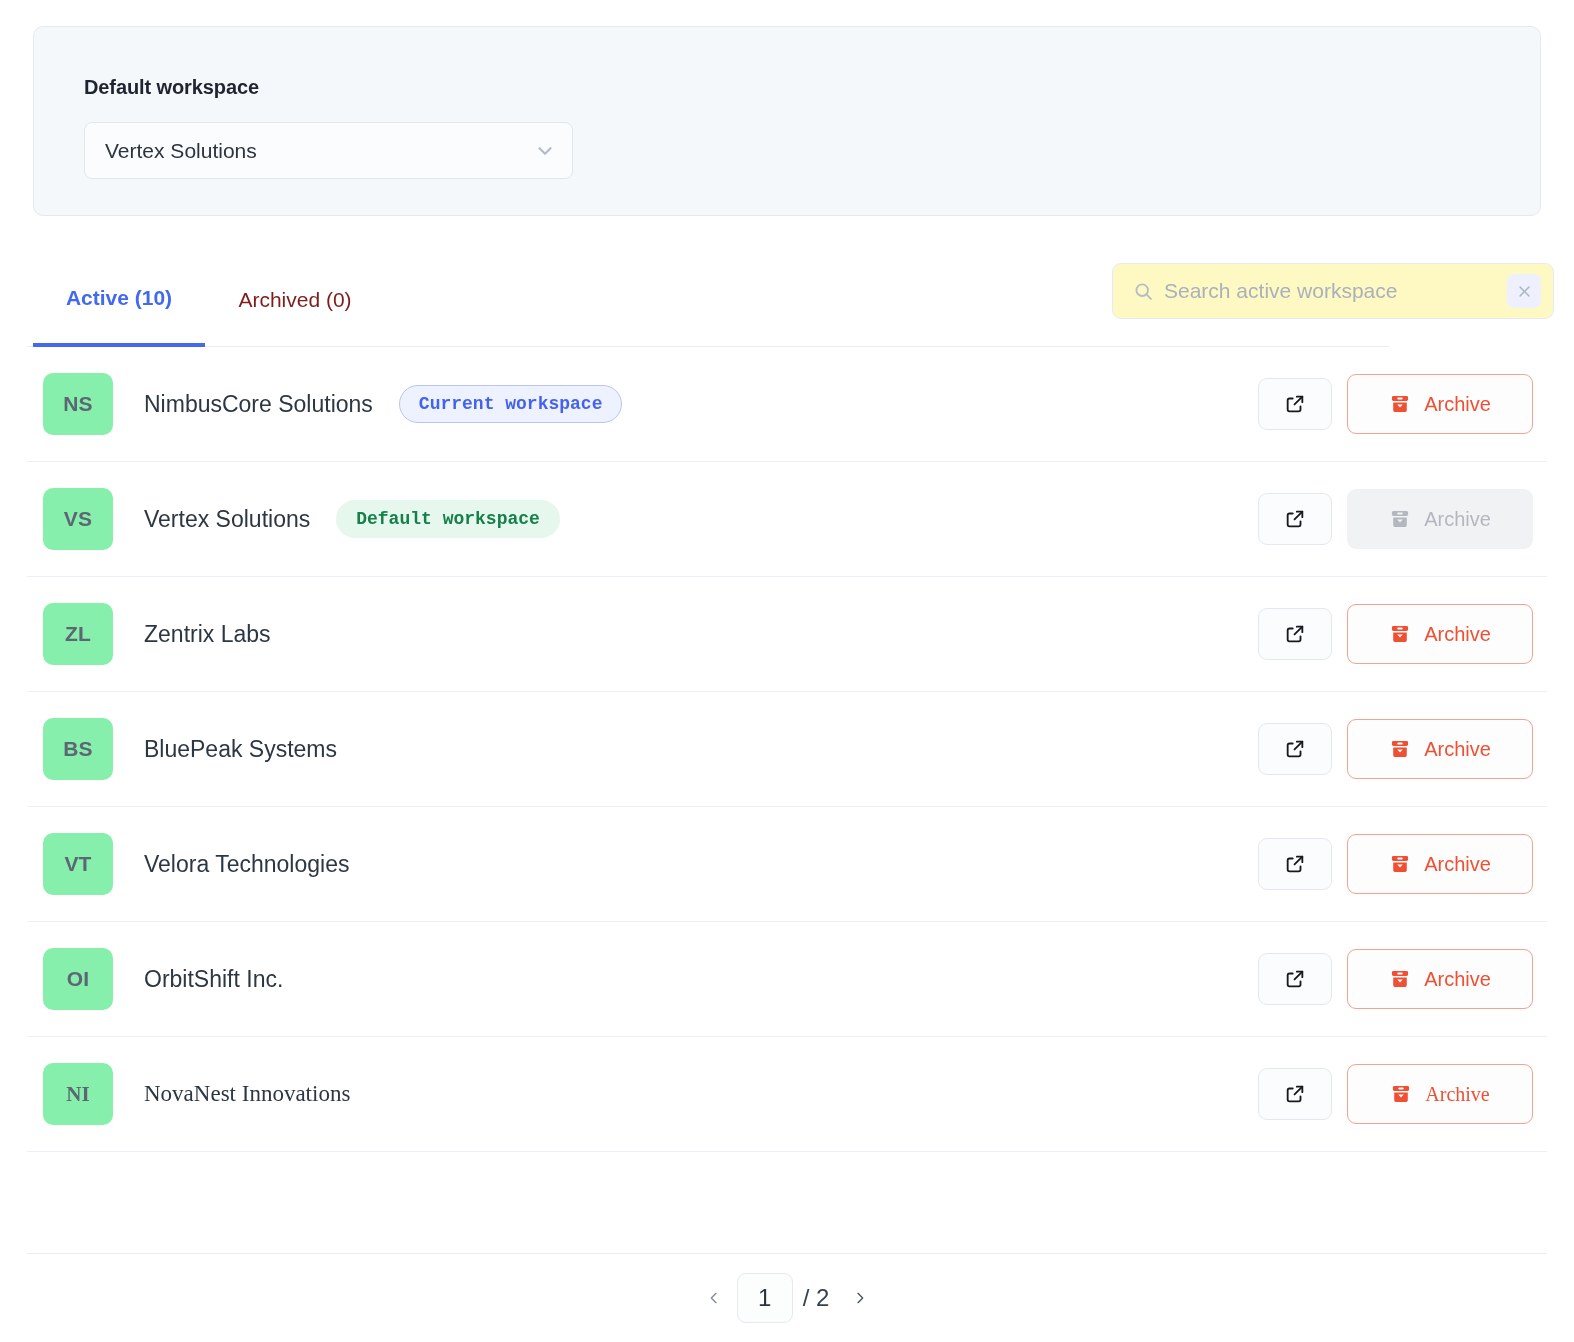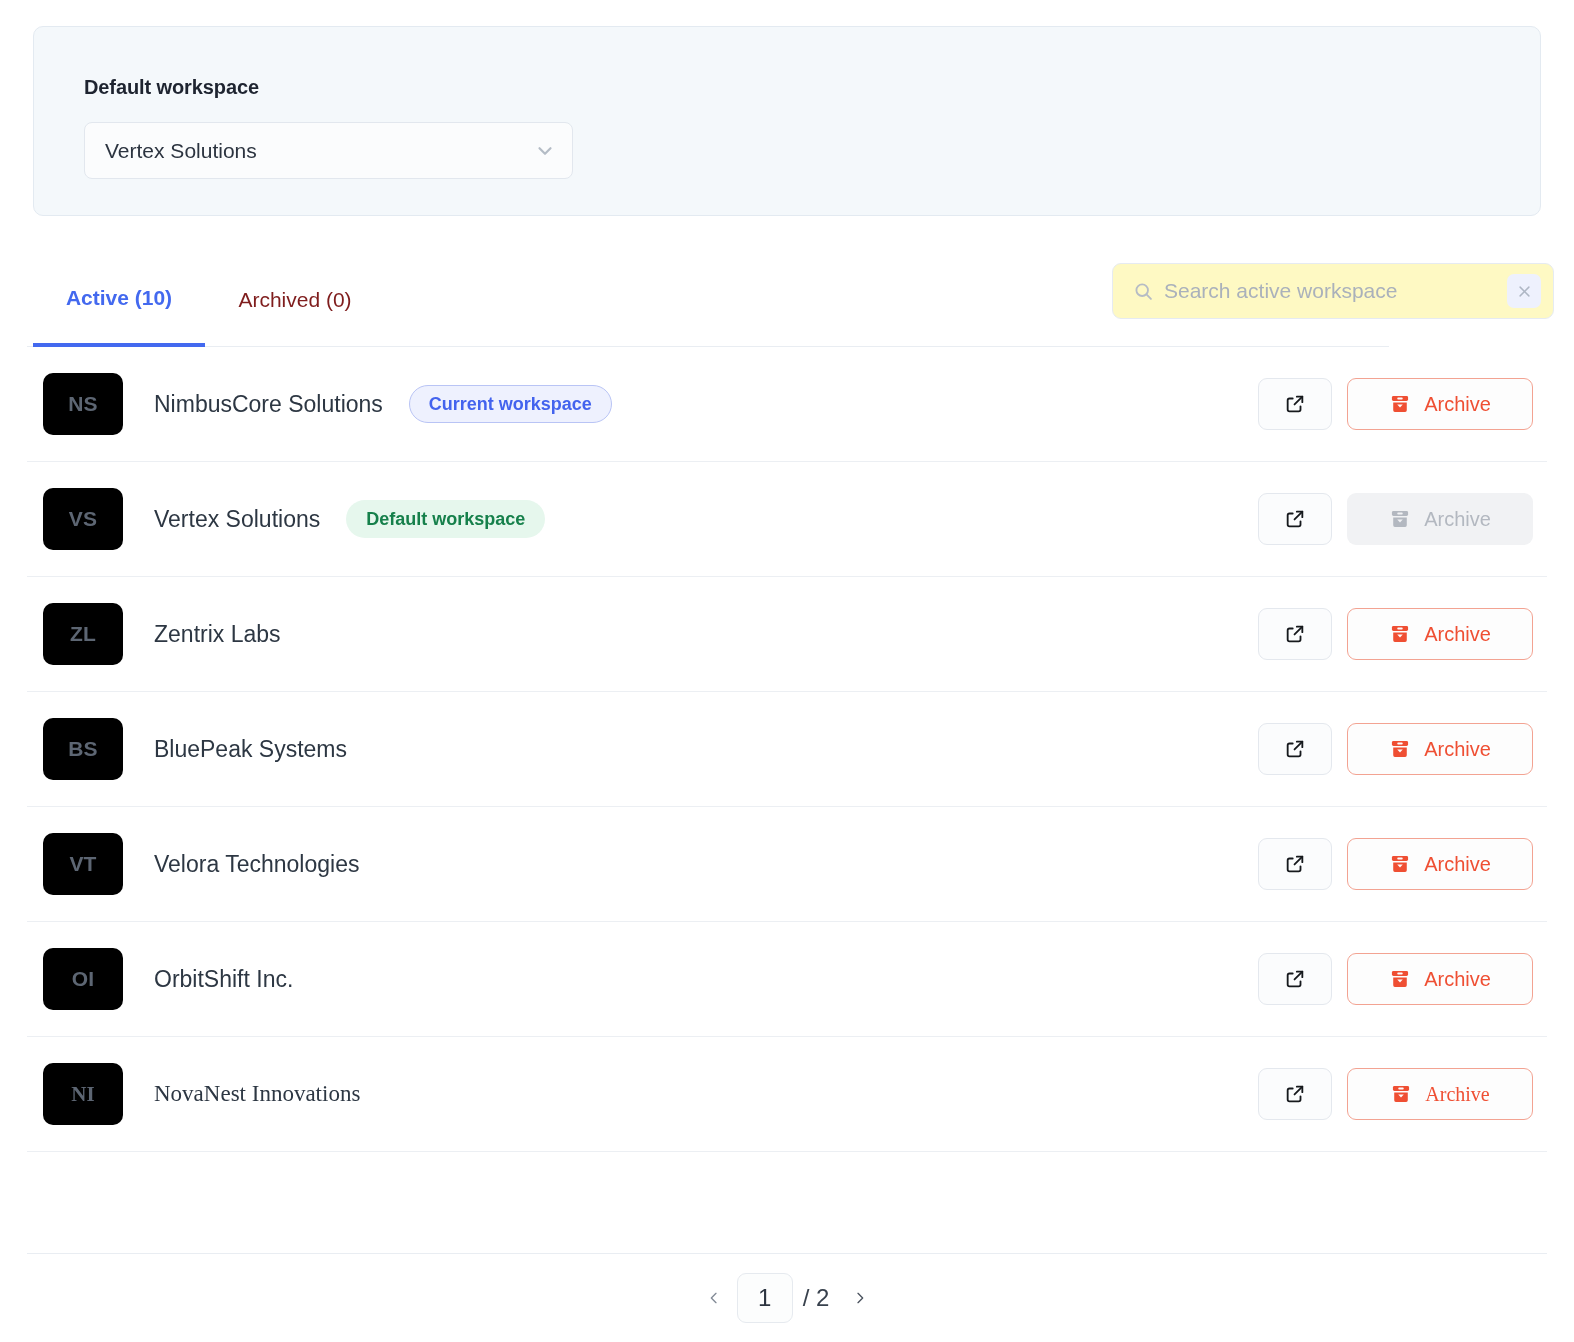--- a/index.html
+++ b/index.html
@@ -164,24 +164,24 @@
     border-bottom: 1px solid #eceff3;
     display: flex;
     align-items: center;
     padding-left: 16px;
     padding-right: 14px;
   }
   .row:last-of-type { border-bottom: 1px solid #eceff3; font-family: Liberation Serif, serif; }
 
   .avatar {
     flex: 0 0 auto;
-    width: 80px;
+    width: 70px;
     height: 62px;
     border-radius: 10px;
-    background: #000000;
+    background: #86efac;
     display: flex;
     align-items: center;
     justify-content: center;
     font-size: 21px;
     font-weight: bold;
     color: #5d6673;
     letter-spacing: 0.2px;
   }
   .row-name {
     margin-left: 31px;
@@ -192,20 +192,21 @@
   .badge {
     margin-left: 26px;
     height: 38px;
     border-radius: 19px;
     display: inline-flex;
     align-items: center;
     padding: 0 19px;
     font-size: 18px;
     font-weight: bold;
     white-space: nowrap;
+    font-family: Liberation Mono, monospace;
   }
   .badge-current {
     background: #eef1fe;
     border: 1px solid #b9c4f5;
     color: #4363ee;
   }
   .badge-default {
     background: #e6f7ed;
     border: 1px solid transparent;
     color: #16804b;
@@ -223,21 +224,21 @@
     align-items: center;
     justify-content: center;
     cursor: pointer;
   }
   .ext-icon { width: 22px; height: 22px; display: block; }
 
   .archive-btn {
     flex: 0 0 auto;
     margin-left: 15px;
     width: 186px;
-    height: 52px;
+    height: 60px;
     border: 1px solid #f3a392;
     border-radius: 9px;
     background: #fdfdfd;
     display: flex;
     align-items: center;
     justify-content: center;
     gap: 13px;
     cursor: pointer;
     color: #ef4f33;
     font-size: 20px;

